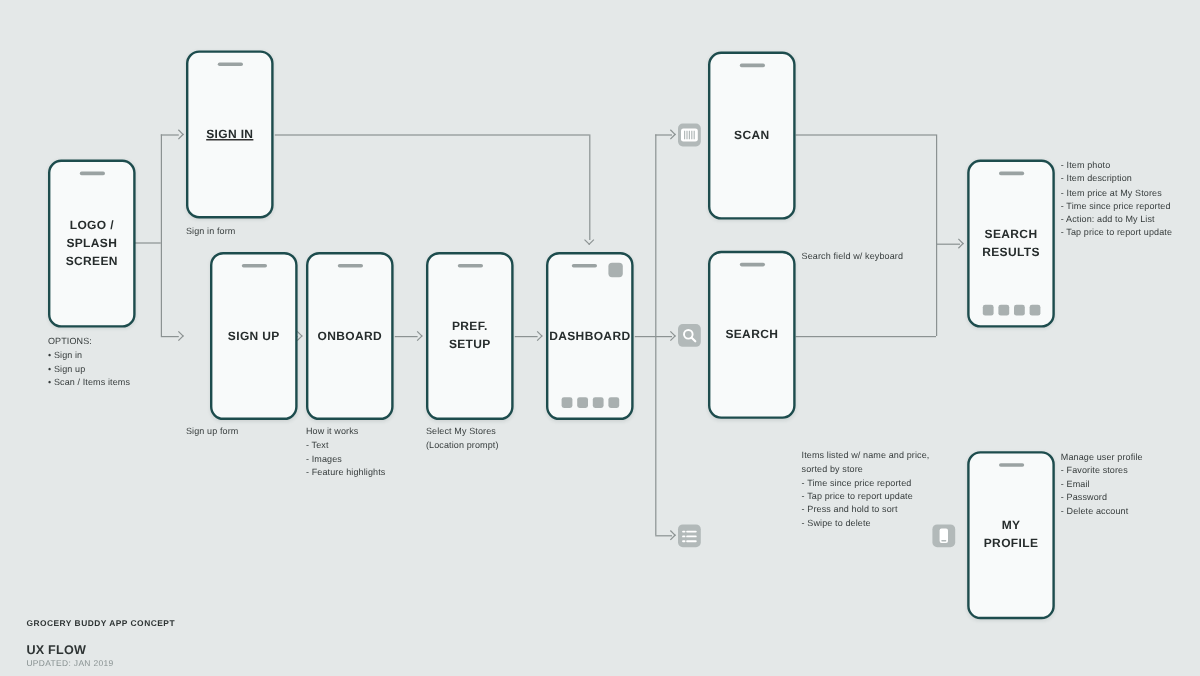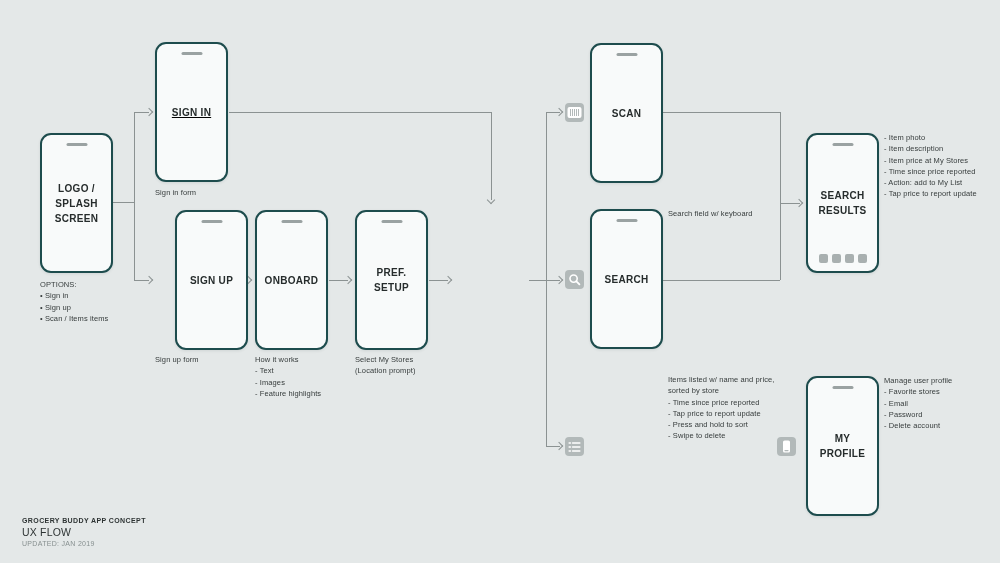--- a/index.html
+++ b/index.html
@@ -46,21 +46,21 @@
   .ah.d{transform:rotate(135deg);}
   
   .fi{
     position:absolute;width:19px;height:19px;border-radius:4px;background:#b2b9b9;
     display:flex;align-items:center;justify-content:center;
   }
   .fi svg{display:block;}
   
   .footer{position:absolute;left:22px;top:517px;color:#2e3434;}
   .footer .f1{font-size:7px;font-weight:700;letter-spacing:.4px;}
-  .footer .f2{font-size:10.5px;font-weight:400;letter-spacing:.2px;margin-top:2px;}
+  .footer .f2{font-size:10.5px;font-weight:700;letter-spacing:.2px;margin-top:12px;}
   .footer .f3{font-size:7px;color:#879090;margin-top:2px;letter-spacing:.3px;}
 </style>
 </head>
 <body>
 
 <div class="canvas">
 
   <div class="ln h" style="left:112px;top:202px;width:22px;"></div>
   <div class="ln v" style="left:134px;top:112px;height:168px;"></div>
   <div class="ln h" style="left:134px;top:112px;width:15px;"></div>
@@ -112,20 +112,31 @@
   <div class="phone" style="left:255px;top:210px;">
     <span class="notch"></span>
     <span class="phone-label">ONBOARD</span>
   </div>
 
   <div class="phone" style="left:355px;top:210px;">
     <span class="notch"></span>
     <span class="phone-label">PREF. SETUP</span>
   </div>
 
+  <div class="phone" style="left:455px;top:210px;">
+    <span class="notch" style="left:44%;"></span>
+    <span class="corner-sq"></span>
+    <span class="phone-label">DASHBOARD</span>
+    <span class="tabbar">
+      <span class="sq"></span>
+        <span class="sq"></span>
+        <span class="sq"></span>
+        <span class="sq"></span>
+    </span>
+  </div>
 
   <div class="phone" style="left:590px;top:43px;">
     <span class="notch"></span>
     <span class="phone-label">SCAN</span>
   </div>
 
   <div class="phone" style="left:590px;top:209px;">
     <span class="notch"></span>
     <span class="phone-label">SEARCH</span>
   </div>

